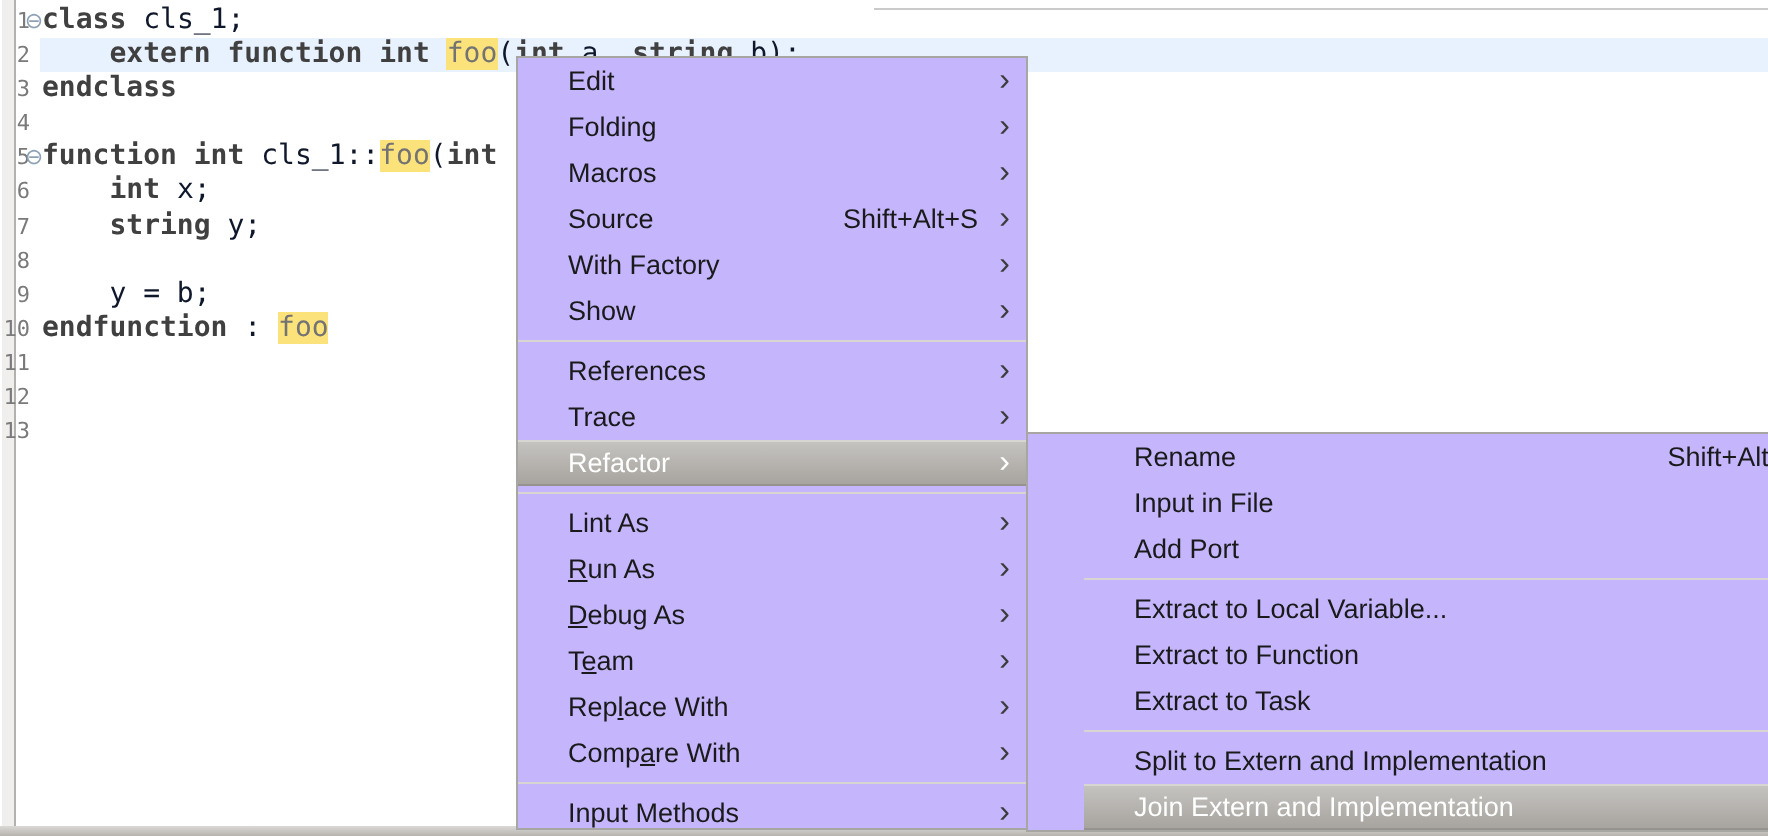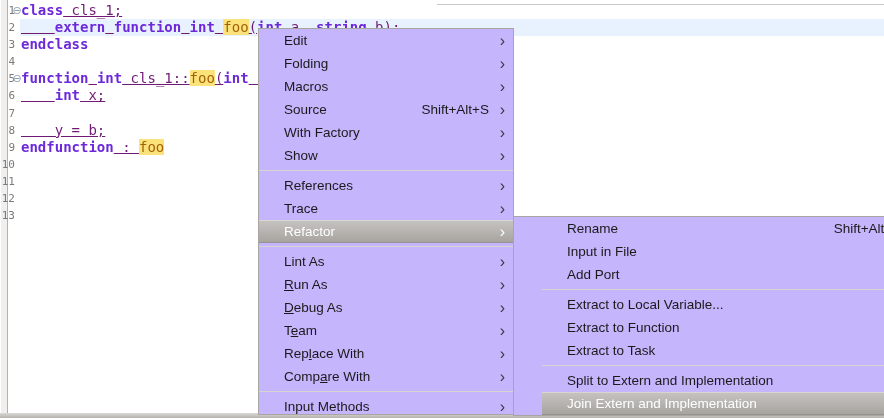--- a/index.html
+++ b/index.html
@@ -13,23 +13,23 @@
   #line-numbers { position:absolute; left:0; top:2px; width:16px; z-index:2; }
   .gutter-num { height:17.1px; width:16px; text-align:right; padding-right:1px;
     font:11px/17.1px "DejaVu Sans Mono", monospace; color:#7a7a7a; }
   #fold-markers { position:absolute; left:0; top:0; z-index:2; }
   .fold { position:absolute; left:12px; width:10px; text-align:center;
     font:11px/17.1px "DejaVu Sans", sans-serif; color:#8fa2b5; }
   #current-line { position:absolute; left:20px; top:19.1px; width:864px; height:17.1px;
     background:#e8f2fe; z-index:1; }
   #code-lines { position:absolute; left:21px; top:2px; z-index:2; }
   .code-line { height:17.1px; white-space:pre; font:14px/17.1px "DejaVu Sans Mono", monospace; color:#000; }
-  .t-kw  { color:#6d28d9; font-weight:bold; }
-  .t-pl  { color:#701a75;text-decoration:underline; }
-  .t-occ { color:#a16207; background:#fce27b; }
+  .t-kw  { color:#404040; font-weight:bold; }
+  .t-pl  { color:#0f172a; }
+  .t-occ { color:#737373; background:#fce27b; }
   .top-edge-line { position:absolute; left:437px; top:4px; width:447px; height:1px; background:#cacaca; z-index:1; }
   .bottom-strip { position:absolute; left:0; top:413px; width:884px; height:5px;
     background:linear-gradient(#dbd9d6,#b5b2ae); z-index:5; }
 
   
   .menu { position:absolute; background:#c4b5fd; border:1px solid #a8a6a3;
     font-size:13.5px; color:#1a1a1a; z-index:10; overflow:hidden; }
   #main-menu { left:258px; top:28px; width:256px; height:387px; }
   #sub-menu  { left:513px; top:216px; width:400px; height:200px;padding-left:28px; }
   .mitem { height:23px; display:flex; align-items:center; padding:0 8px 0 25px; cursor:default; }
@@ -69,20 +69,21 @@
         <div class="fold" style="top: 2px;">⊖</div>
         <div class="fold" style="top: 70.4px;">⊖</div>
       </div>
     <div id="code-lines">
         <div class="code-line"><span class="t-kw">class</span><span class="t-pl"> cls_1;</span></div>
         <div class="code-line"><span class="t-pl">    </span><span class="t-kw">extern</span><span class="t-pl"> </span><span class="t-kw">function</span><span class="t-pl"> </span><span class="t-kw">int</span><span class="t-pl"> </span><span class="t-occ">foo</span><span class="t-pl">(</span><span class="t-kw">int</span><span class="t-pl"> a, </span><span class="t-kw">string</span><span class="t-pl"> b);</span></div>
         <div class="code-line"><span class="t-kw">endclass</span></div>
         <div class="code-line"></div>
         <div class="code-line"><span class="t-kw">function</span><span class="t-pl"> </span><span class="t-kw">int</span><span class="t-pl"> cls_1::</span><span class="t-occ">foo</span><span class="t-pl">(</span><span class="t-kw">int</span><span class="t-pl"> a, </span><span class="t-kw">string</span><span class="t-pl"> b);</span></div>
         <div class="code-line"><span class="t-pl">    </span><span class="t-kw">int</span><span class="t-pl"> x;</span></div>
+        <div class="code-line"><span class="t-pl">    </span><span class="t-kw">string</span><span class="t-pl"> y;</span></div>
         <div class="code-line"></div>
         <div class="code-line"><span class="t-pl">    y = b;</span></div>
         <div class="code-line"><span class="t-kw">endfunction</span><span class="t-pl"> : </span><span class="t-occ">foo</span></div>
         <div class="code-line"></div>
         <div class="code-line"></div>
       </div>
     <div class="top-edge-line"></div>
   </div>
 
   <div class="bottom-strip"></div>

